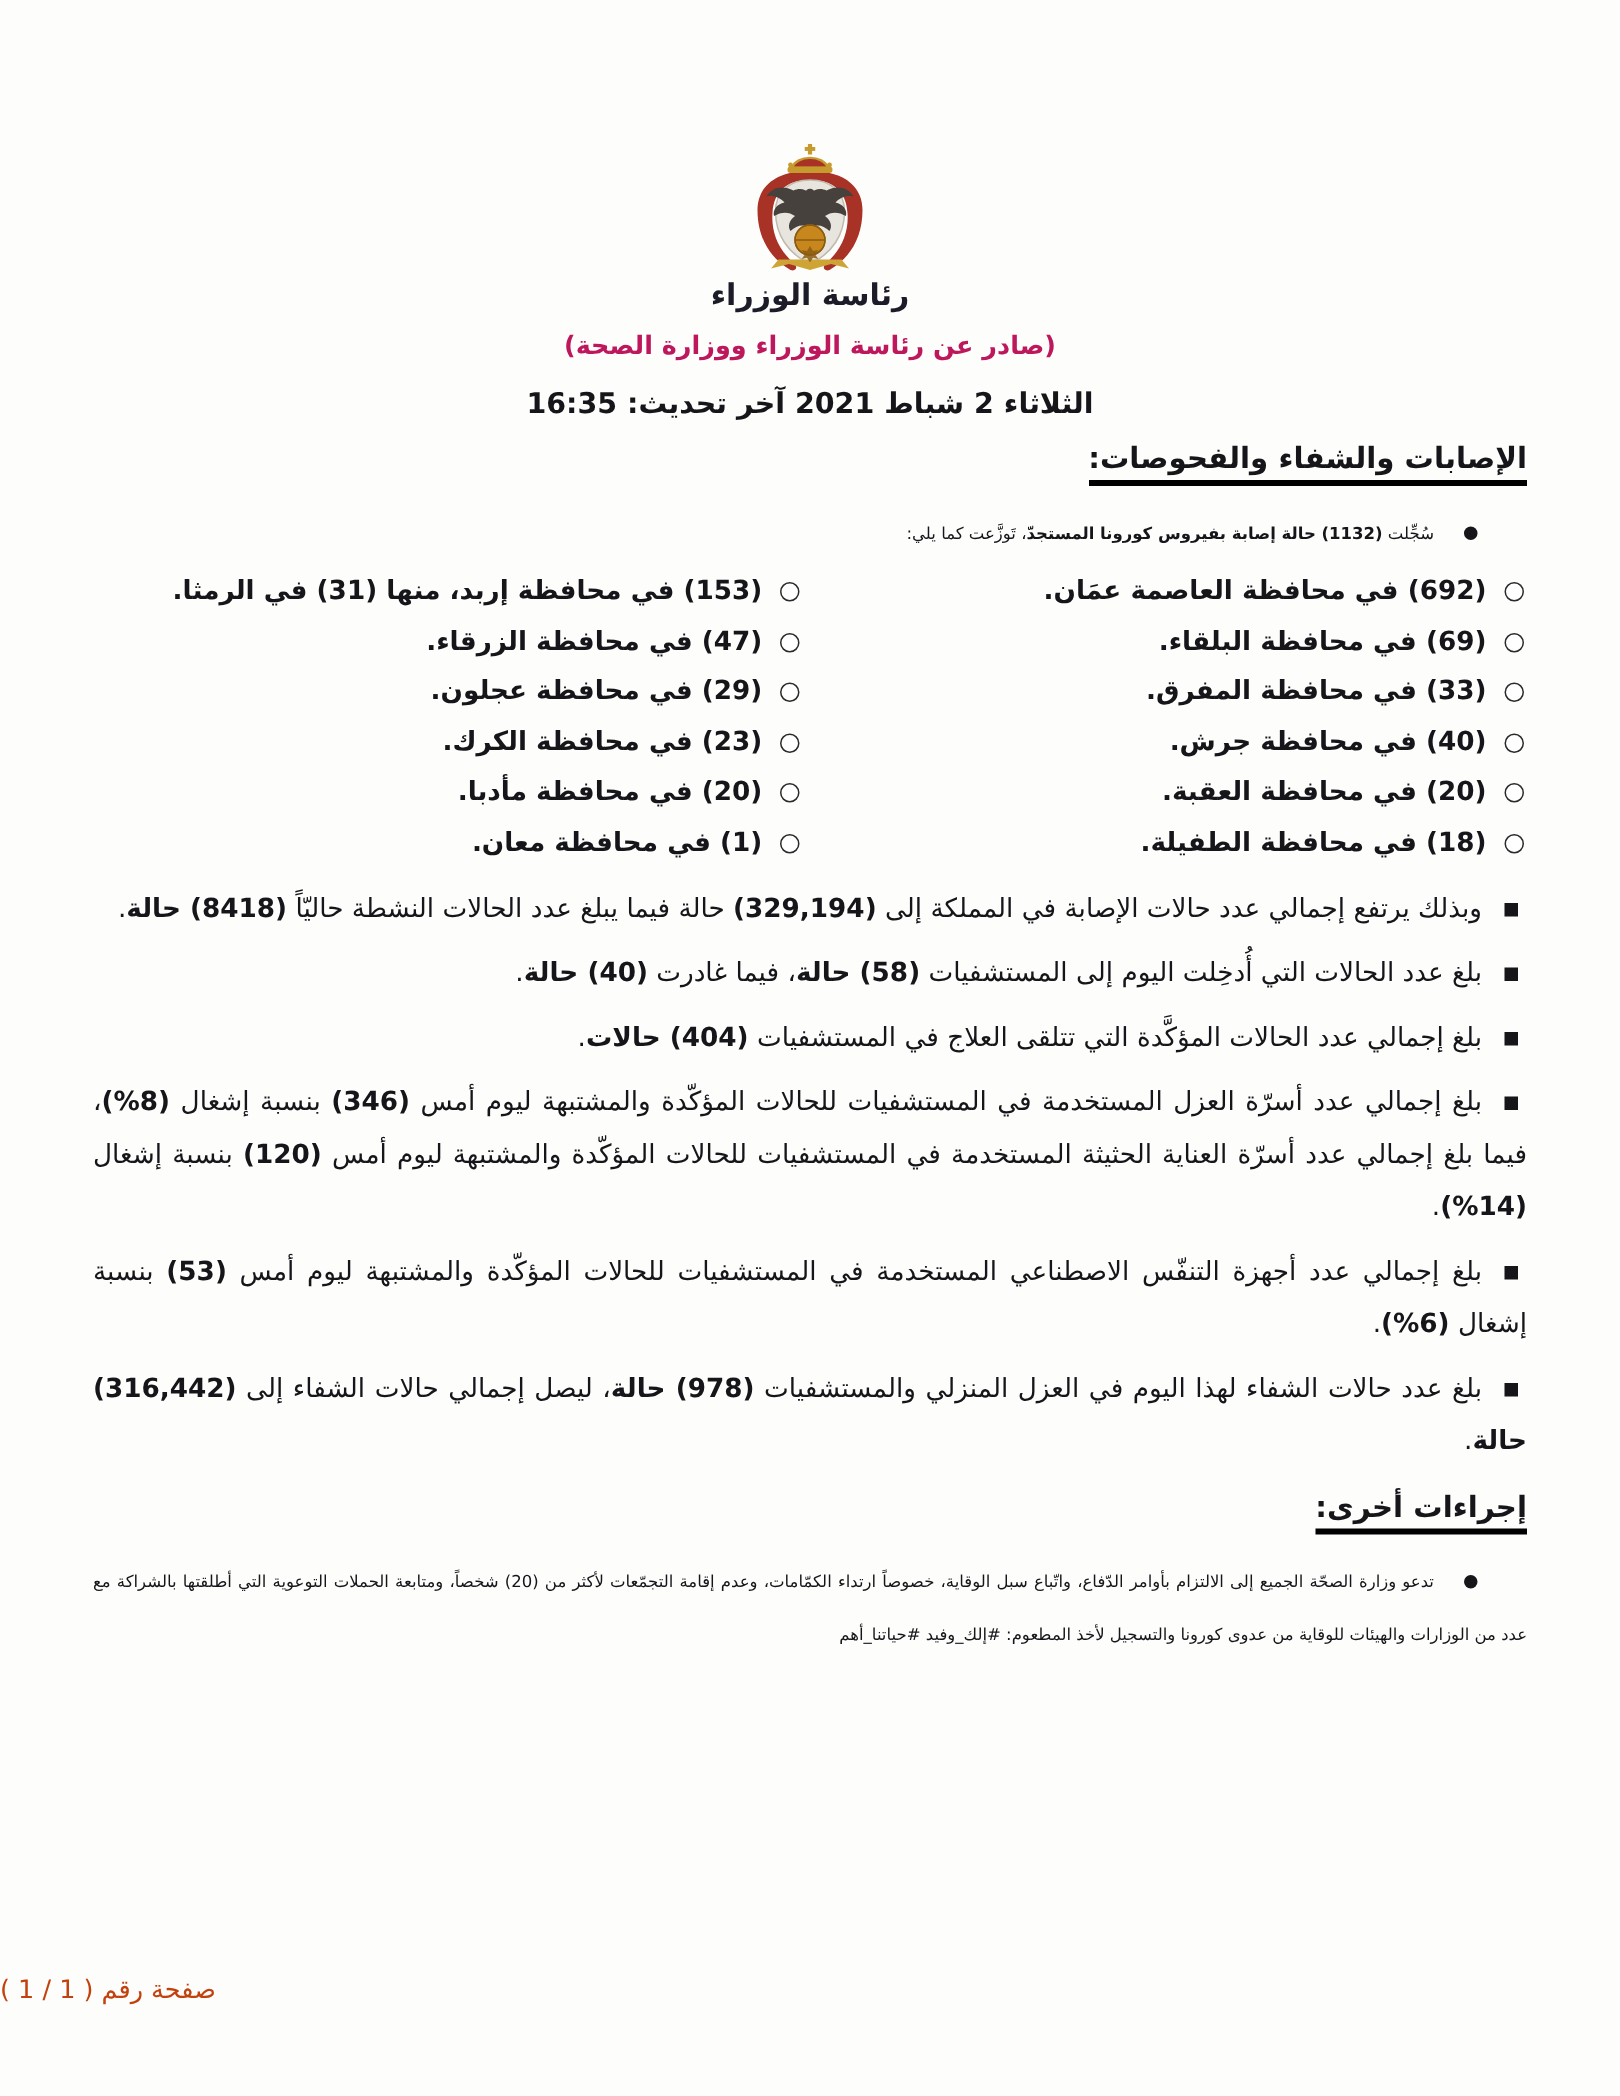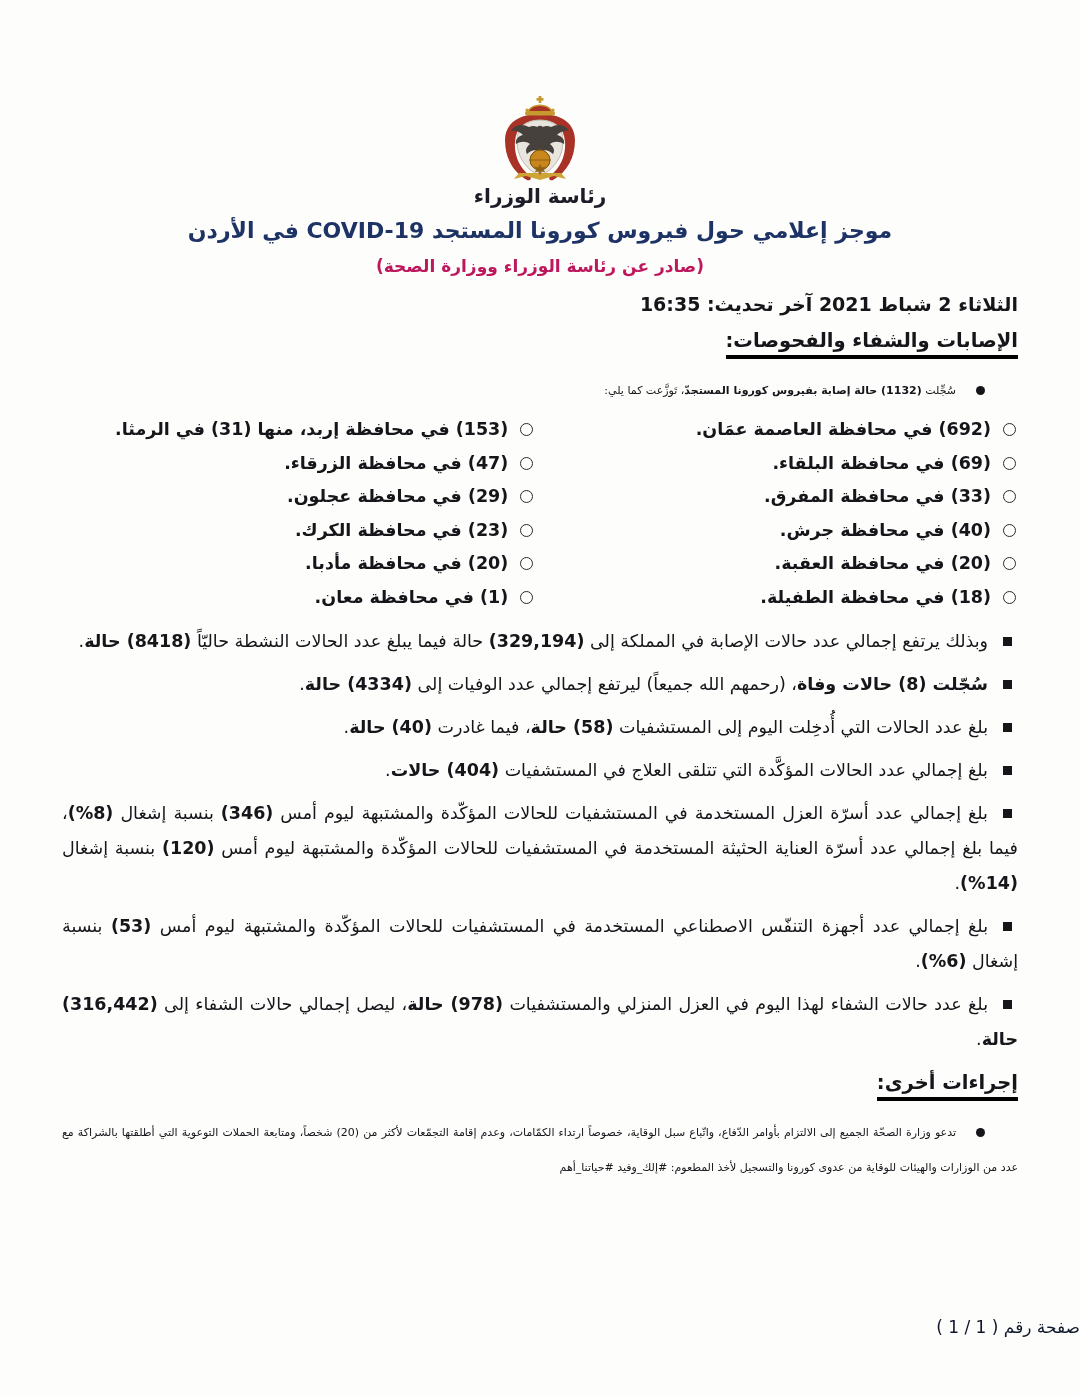--- a/index.html
+++ b/index.html
@@ -6,38 +6,38 @@
   html,body { width:1080px; height:1397px; background:#fdfdfc; }
   body { font-family:"DejaVu Sans", sans-serif; color:#15151a; direction:rtl; position:relative; overflow:hidden; }
   .page { width:1080px; height:1363px; padding:58px 62px 0; position:relative;margin-top:38px; }
 
   .logo { text-align:center; }
   .logo svg { display:block; margin:0 auto; }
   .logo-caption { font-size:20px; font-weight:bold; margin-top:2px; letter-spacing:-1px; color:#1c1c28; }
 
   .title { margin-top:10px; text-align:center; font-size:22px; font-weight:bold; color:#1e3365; }
   .subtitle { margin-top:13px; text-align:center; font-size:17px; font-weight:bold; color:#be185d; }
-  .dateline { margin-top:17px; font-size:19px; font-weight:bold; text-align:right; }
+  .dateline { margin-top:17px; font-size:19px; font-weight:bold; text-align:center; }
   .sec-h { margin-top:14px; font-size:19.5px; font-weight:bold; }
   .sec-h span { display:inline-block; border-bottom:4px solid #000000; padding-bottom:3px; }
 
   .bullet1 { position:relative; margin-top:14px; font-size:11px; line-height:35px; text-indent:62px; text-align:justify; }
   .bullet1::before { content:""; position:absolute; right:33px; top:13px; width:9px; height:9px; border-radius:50%; background:#15151a; }
 
   .gov-grid { display:grid; grid-template-columns:50.5% 49.5%; margin-top:5px; }
   .gov { position:relative; padding-right:27px; font-weight:bold; font-size:17.5px; line-height:33.5px; }
   .gov::before { content:""; position:absolute; right:2px; top:10px; width:11px; height:11px; border:1.6px solid #2a2a2a; border-radius:50%; background:#fff; }
 
   .stats { margin-top:10px; }
   .stat { position:relative; margin-top:8px; font-size:17.5px; line-height:35px; text-indent:30px; text-align:justify; }
   .stat::before { content:""; position:absolute; right:6px; top:13px; width:9px; height:9px; background:#15151a; }
 
   .b { font-weight:bold; }
 
-  .footer { position:absolute; left:0; right:0; bottom:64px; text-align:right; font-size:17px; color:#0f172a; }
+  .footer { position:absolute; left:0; right:0; bottom:64px; text-align:left; font-size:17px; color:#c2410c; }
 </style>
 </head>
 <body>
 
 <div class="page">
 
   <div class="logo">
     <svg width="118" height="86" viewBox="0 0 118 86" aria-hidden="true">
 
       <g>
@@ -66,21 +66,20 @@
       </g>
 
       <g>
         <path d="M38 77 L80 77 L85 83 L73 80 L59 84 L45 80 L33 83 Z" fill="#cfa437"></path>
         <polygon points="59,68 61,71.4 64.6,70.6 62.4,73.6 64.6,76.6 61,75.8 59,79 57,75.8 53.4,76.6 55.6,73.6 53.4,70.6 57,71.4" fill="#8a5c10" opacity="0.85"></polygon>
       </g>
     </svg>
     <div class="logo-caption">رئاسة الوزراء</div>
   </div>
 
-  <div class="title">موجز إعلامي حول فيروس كورونا المستجد COVID-19 في الأردن</div>
   <div class="subtitle">(صادر عن رئاسة الوزراء ووزارة الصحة)</div>
   <div class="dateline">الثلاثاء 2 شباط 2021 آخر تحديث: 16:35</div>
 
   <div class="sec-h"><span>الإصابات والشفاء والفحوصات:</span></div>
 
   <div class="bullet1"><span>سُجِّلت </span><span class="b">(1132) حالة إصابة بفيروس كورونا المستجدّ</span><span>، تَوزَّعت كما يلي:</span></div>
 
   <div class="gov-grid">
     <div class="gov">(692) في محافظة العاصمة عمَان.</div>
     <div class="gov">(153) في محافظة إربد، منها (31) في الرمثا.</div>
@@ -91,21 +90,20 @@
     <div class="gov">(40) في محافظة جرش.</div>
     <div class="gov">(23) في محافظة الكرك.</div>
     <div class="gov">(20) في محافظة العقبة.</div>
     <div class="gov">(20) في محافظة مأدبا.</div>
     <div class="gov">(18) في محافظة الطفيلة.</div>
     <div class="gov">(1) في محافظة معان.</div>
   </div>
 
   <div class="stats">
     <div class="stat"><span>وبذلك يرتفع إجمالي عدد حالات الإصابة في المملكة إلى </span><span class="b">(329,194)</span><span> حالة فيما يبلغ عدد الحالات النشطة حاليّاً </span><span class="b">(8418) حالة</span><span>.</span></div>
-    <div class="stat"><span class="b">سُجّلت (8) حالات وفاة</span><span>، (رحمهم الله جميعاً) ليرتفع إجمالي عدد الوفيات إلى </span><span class="b">(4334) حالة</span><span>.</span></div>
     <div class="stat"><span>بلغ عدد الحالات التي أُدخِلت اليوم إلى المستشفيات </span><span class="b">(58) حالة</span><span>، فيما غادرت </span><span class="b">(40) حالة</span><span>.</span></div>
     <div class="stat"><span>بلغ إجمالي عدد الحالات المؤكَّدة التي تتلقى العلاج في المستشفيات </span><span class="b">(404) حالات</span><span>.</span></div>
     <div class="stat"><span>بلغ إجمالي عدد أسرّة العزل المستخدمة في المستشفيات للحالات المؤكّدة والمشتبهة ليوم أمس </span><span class="b">(346)</span><span> بنسبة إشغال </span><span class="b" dir="ltr">(%8)</span><span>، فيما بلغ إجمالي عدد أسرّة العناية الحثيثة المستخدمة في المستشفيات للحالات المؤكّدة والمشتبهة ليوم أمس </span><span class="b">(120)</span><span> بنسبة إشغال </span><span class="b" dir="ltr">(%14)</span><span>.</span></div>
     <div class="stat"><span>بلغ إجمالي عدد أجهزة التنفّس الاصطناعي المستخدمة في المستشفيات للحالات المؤكّدة والمشتبهة ليوم أمس </span><span class="b">(53)</span><span> بنسبة إشغال </span><span class="b" dir="ltr">(%6)</span><span>.</span></div>
     <div class="stat"><span>بلغ عدد حالات الشفاء لهذا اليوم في العزل المنزلي والمستشفيات </span><span class="b">(978) حالة</span><span>، ليصل إجمالي حالات الشفاء إلى </span><span class="b">(316,442) حالة</span><span>.</span></div>
   </div>
 
   <div class="sec-h"><span>إجراءات أخرى:</span></div>
 
   <div class="bullet1"><span>تدعو وزارة الصحّة الجميع إلى الالتزام بأوامر الدّفاع، واتّباع سبل الوقاية، خصوصاً ارتداء الكمّامات، وعدم إقامة التجمّعات لأكثر من (20) شخصاً، ومتابعة الحملات التوعوية التي أطلقتها بالشراكة مع عدد من الوزارات والهيئات للوقاية من عدوى كورونا والتسجيل لأخذ المطعوم: </span><span>#إلك_وفيد</span><span> </span><span>#حياتنا_أهم</span></div>

